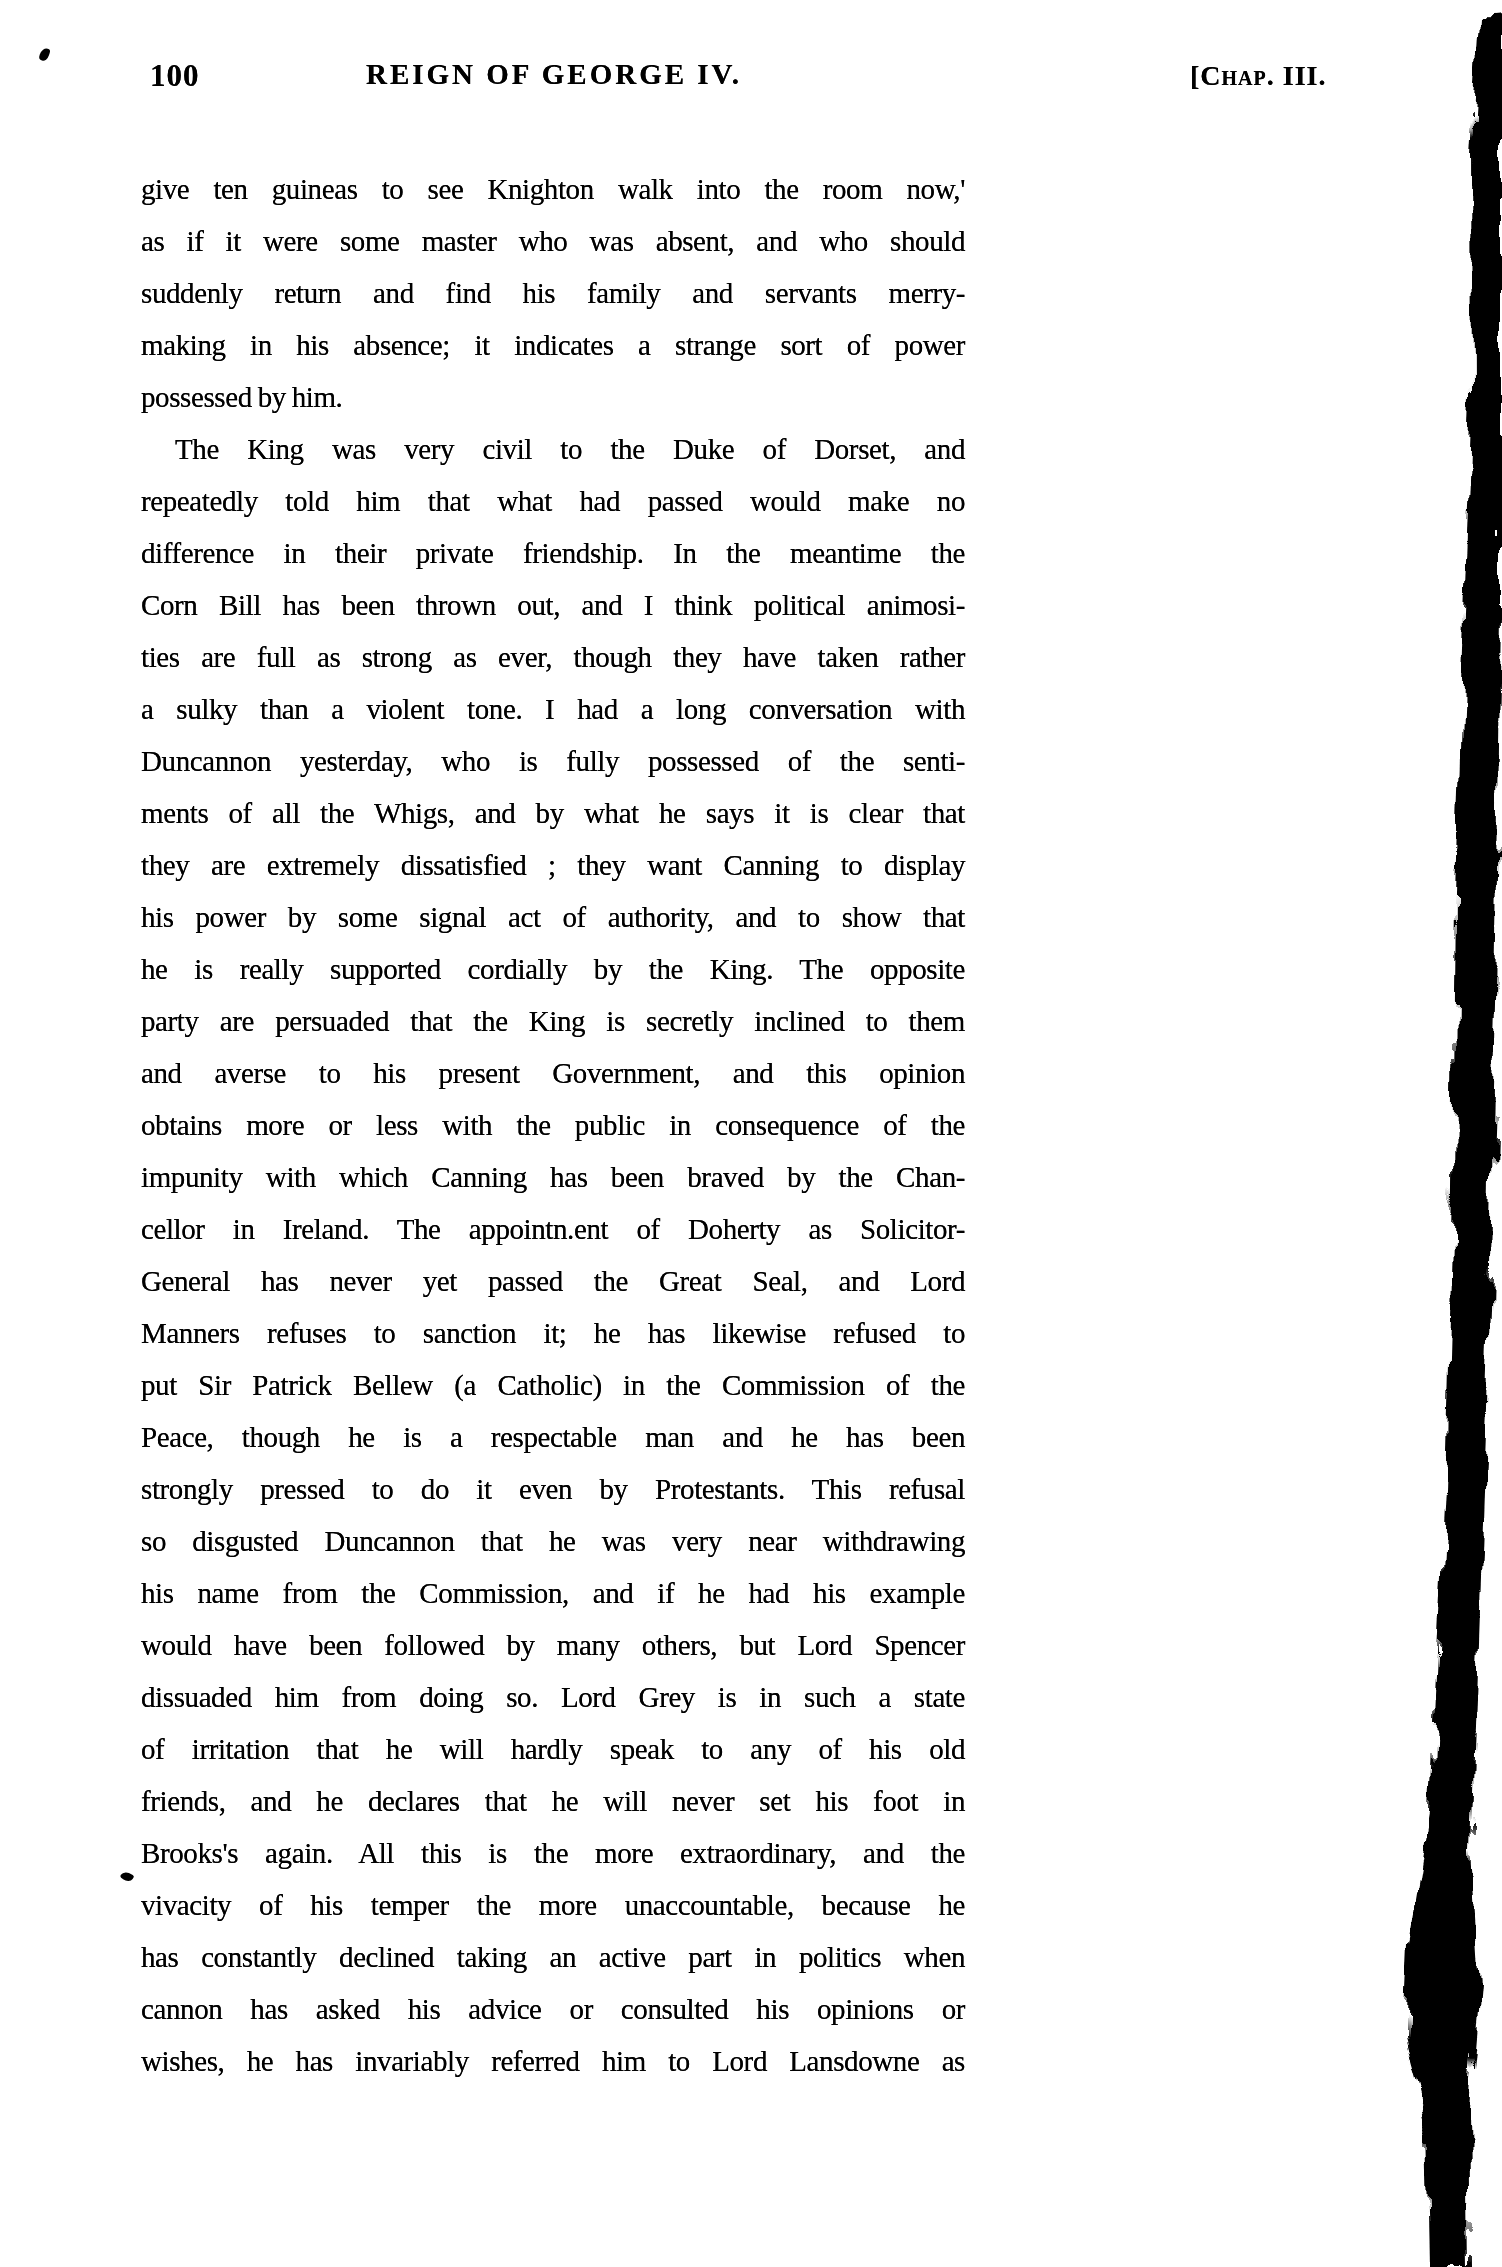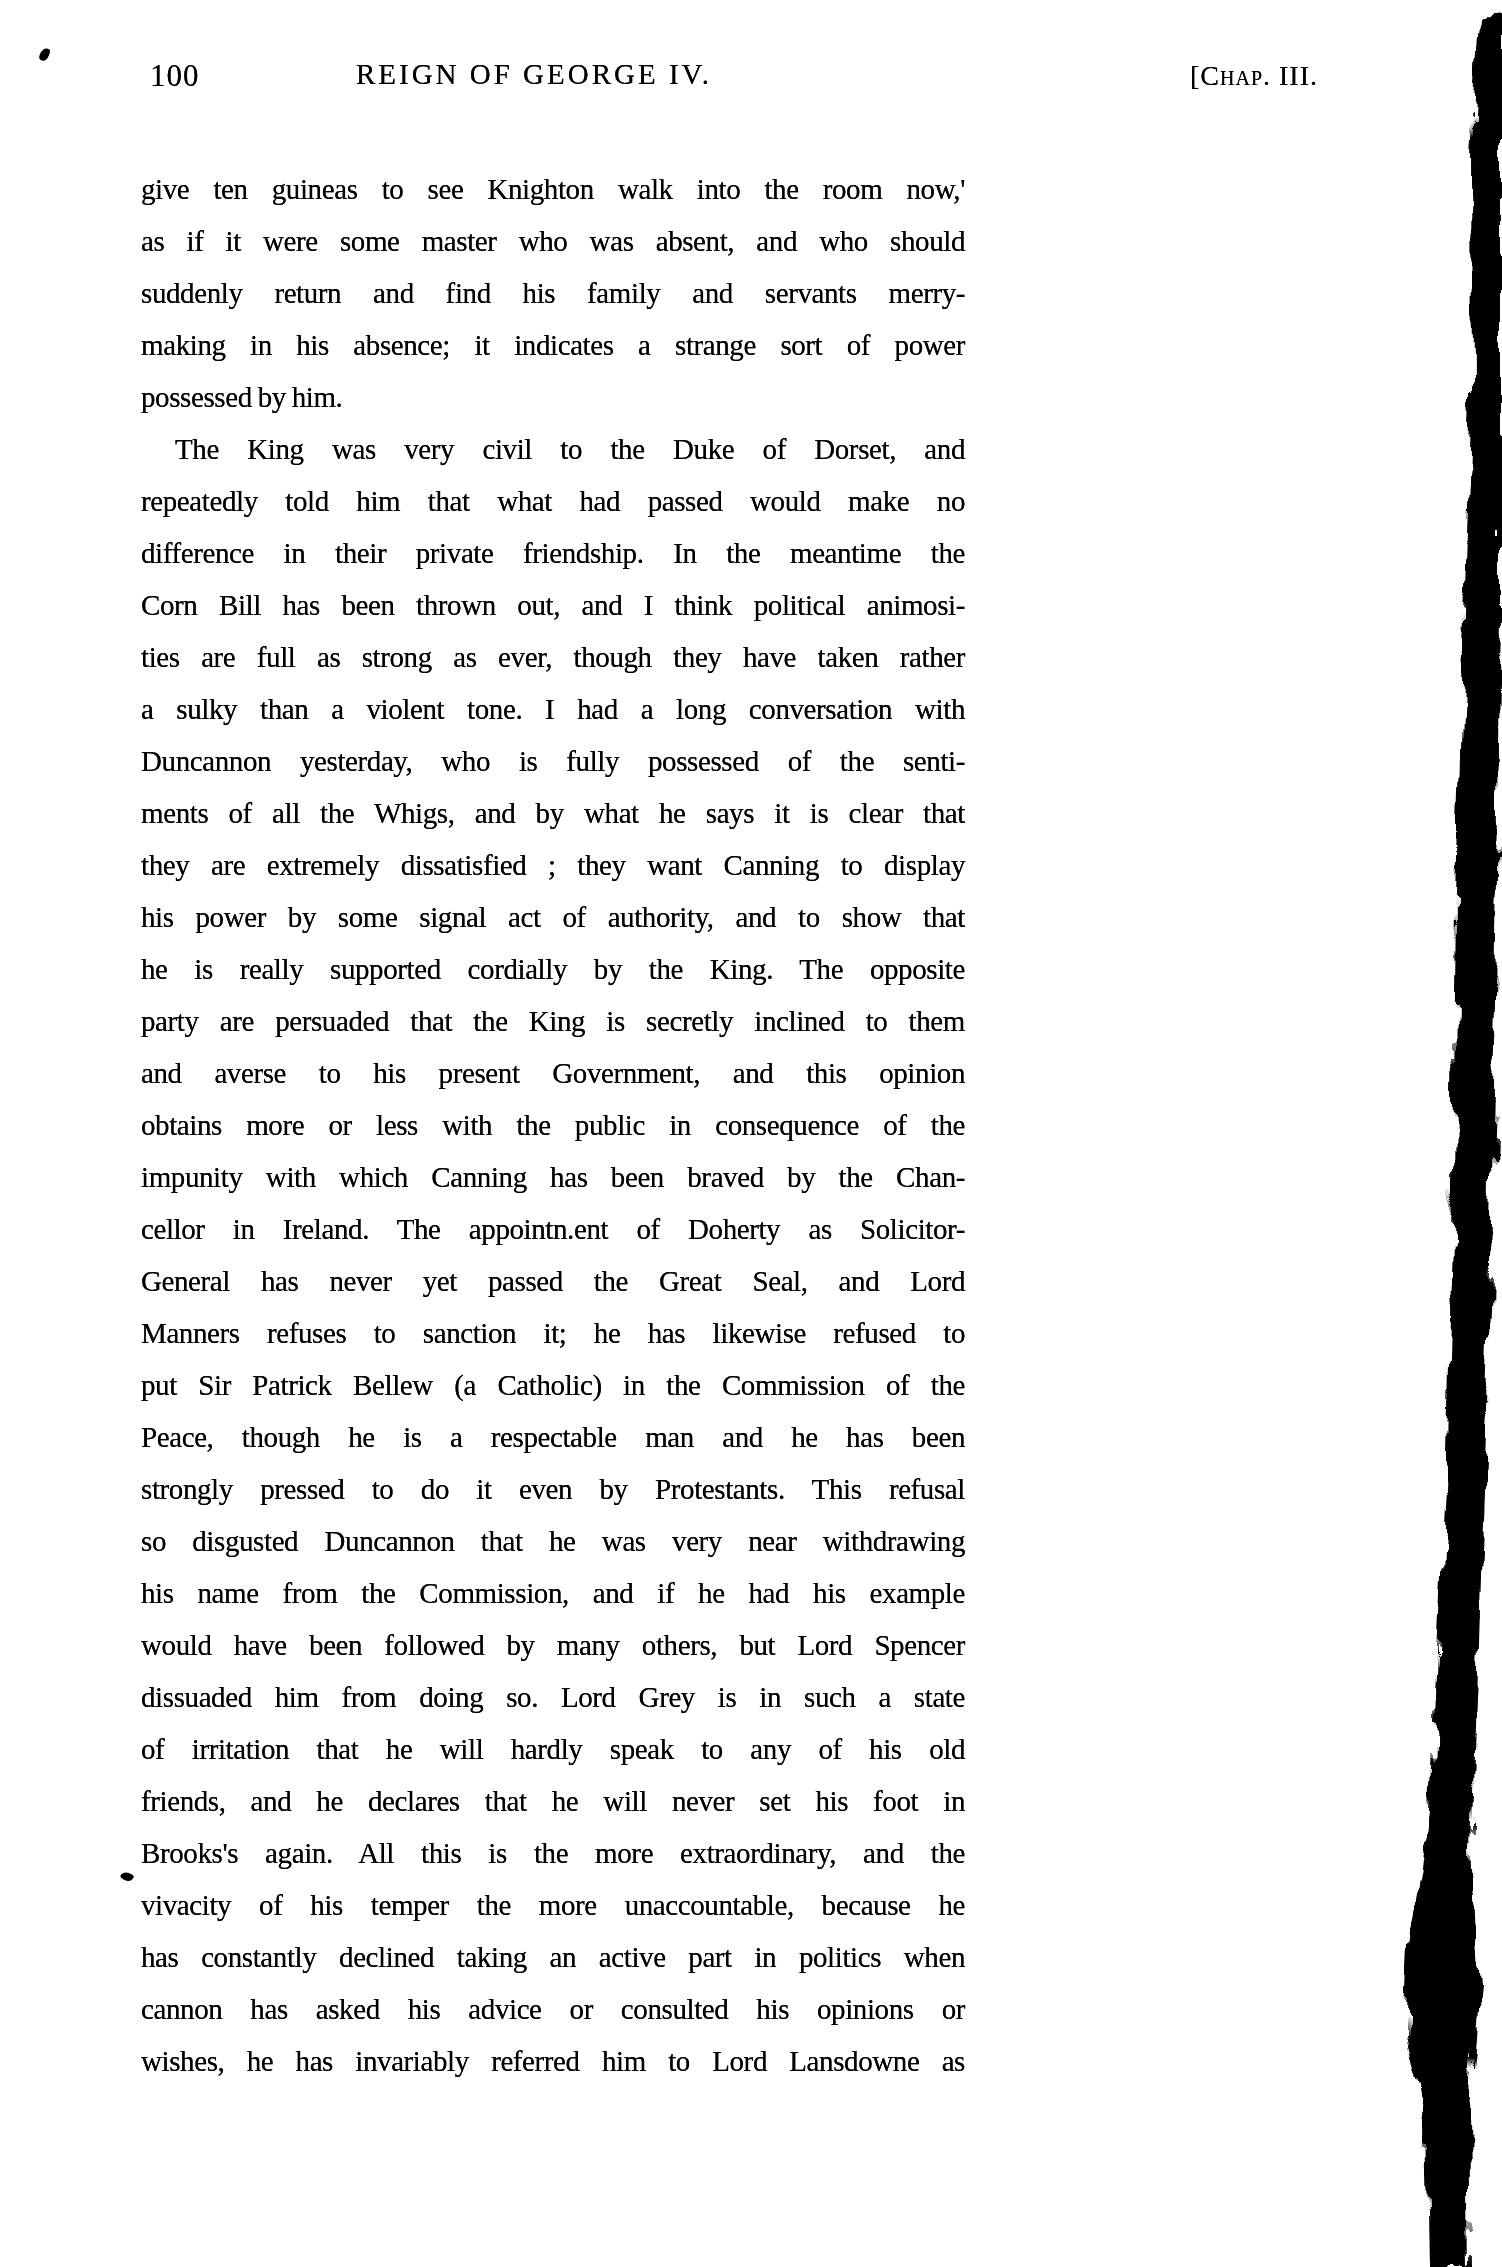--- a/index.html
+++ b/index.html
@@ -10,28 +10,28 @@
   .page {
     position: relative;
     width: 1502px;
     height: 2267px;
     background: #ffffff;
     overflow: hidden;
     font-family: "Liberation Serif", "DejaVu Serif", serif;
     color: #000;
   }
   
-  .header { position: absolute; top: 58px; left: 0; width: 100%; height: 50px; }
+  .header { position: absolute; top: 58px; left: 0; width: 100%; height: 50px; font-weight: bold; }
   .pagenum {
     position: absolute; left: 150px; top: 0;
     font-size: 31px; letter-spacing: 1px;
     text-shadow: 0 0 0.6px rgba(0,0,0,.85);
   }
   .runtitle {
-    position: absolute; left: 534px; top: 0; transform: translateX(-50%);
+    position: absolute; left: 554px; top: 0; transform: translateX(-50%);
     font-size: 29px; letter-spacing: 3px; white-space: nowrap;
     text-shadow: 0 0 0.6px rgba(0,0,0,.85);
   }
   .chaplabel {
     position: absolute; left: 1178px; top: 2px;
     font-size: 28px; font-variant: small-caps; letter-spacing: 1px; white-space: nowrap;
     text-shadow: 0 0 0.6px rgba(0,0,0,.85);
     margin-left: 12px;
   }
   

